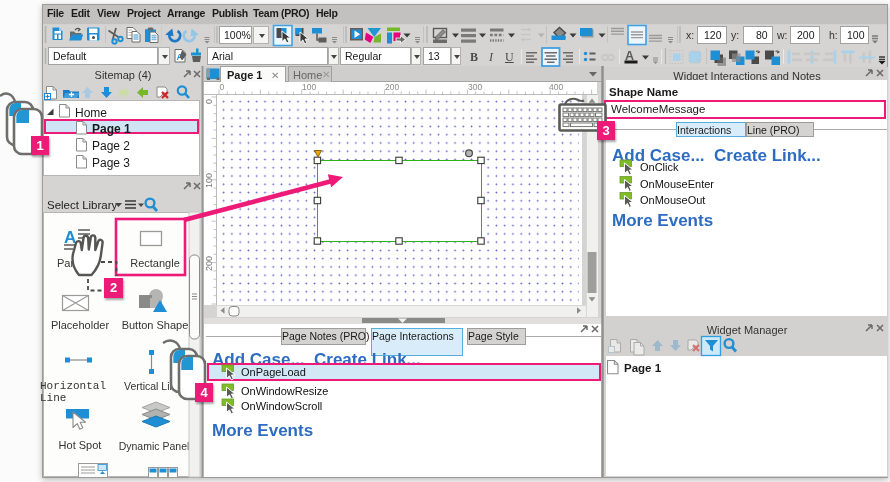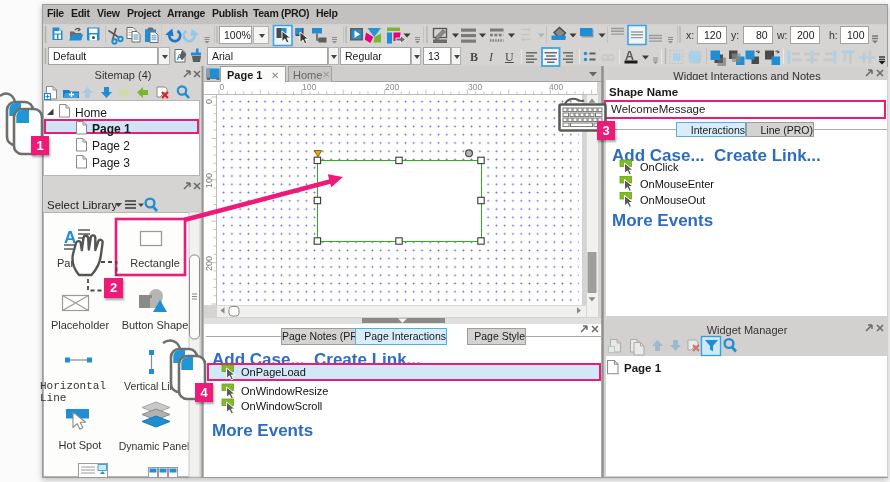--- a/index.html
+++ b/index.html
@@ -3,21 +3,21 @@
 <style>
 *{margin:0;padding:0;box-sizing:border-box;font-family:"Liberation Sans",sans-serif;}
 #stage{position:relative;width:890px;height:482px;background:#fbfbfb;overflow:hidden;font-size:12px;color:#1a1a1a;}
 .abs{position:absolute;}
 .hdr{font-size:11px;color:#333;text-align:center;line-height:12px;}
 .lnk{color:#2d6cc1;font-size:17px;font-weight:bold;}
 .badge{position:absolute;background:#ed1a78;color:#fff;font-weight:bold;font-size:13px;text-align:center;box-shadow:1px 1.5px 2px rgba(0,0,0,.35);}
 .ibox{background:#fff;border:1px solid #a2a2a2;font-size:11.5px;line-height:16px;padding-left:4px;white-space:nowrap;overflow:hidden;}
 .dd{position:absolute;right:2px;top:6px;width:0;height:0;border-left:3.5px solid transparent;border-right:3.5px solid transparent;border-top:4.5px solid #444;}
 .sep{position:absolute;width:1px;background:#aeaeac;border-right:1px solid #e8e8e6;}
-.tab{position:absolute;font-size:10.5px;text-align:right;border:1px solid #9d9d9b;background:#d4d3d1;line-height:15px;white-space:nowrap;}
+.tab{position:absolute;font-size:10.5px;text-align:left;border:1px solid #9d9d9b;background:#d4d3d1;line-height:15px;white-space:nowrap;}
 .tabsel{background:#d9ecf9;border:1.5px solid #55aede;}
 .evtxt{position:absolute;font-size:11px;color:#111;}
 </style></head>
 <body>
 <div id="stage">
 
 <div class="abs" id="win" style="left:42px;top:4px;width:846px;height:474px;background:#d5d4d2;border:1px solid #9b9b99;box-shadow:0 2px 6px rgba(0,0,0,.25);"></div>
 
 <div class="abs" style="left:43px;top:5px;width:844px;height:20px;background:#c2c1bf;border-bottom:1px solid #d2d1d0;"></div>
 <div class="abs" style="left:0;top:7px;width:890px;height:16px;font-size:10.5px;color:#1a1a1a;font-weight:bold;letter-spacing:-0.3px;">
@@ -122,21 +122,21 @@
 <div class="abs" id="vsb" style="left:586px;top:95px;width:12px;height:222px;background:#f0f0ef;border-left:1px solid #d8d8d6;"></div>
 <div class="abs" id="hsb" style="left:217px;top:305px;width:369px;height:12px;background:#f0f0ef;border-top:1px solid #d8d8d6;"></div>
 
 <div class="abs" style="left:204px;top:318px;width:399px;height:6px;background:#e0dfdd;"></div>
 <div class="abs" style="left:362px;top:318px;width:83px;height:5px;background:#8a8a88;"></div>
 
 <div class="abs" style="left:204px;top:324px;width:399px;height:153px;background:#fff;"></div>
 <div class="abs" style="left:206px;top:336px;width:76px;height:1px;background:#aaa;"></div>
     <div class="abs" style="left:526px;top:336px;width:75px;height:1px;background:#aaa;"></div>
     <div class="abs tab" style="left:281px;top:328px;width:85px;height:17px;">Page Notes (PRO)</div>
-<div class="abs tab tabsel" style="left:355px;top:328px;width:92px;height:17px;">Page Interactions</div>
+<div class="abs tab tabsel" style="left:371px;top:328px;width:92px;height:28px;">Page Interactions</div>
 <div class="abs tab" style="left:467px;top:328px;width:59px;height:17px;">Page Style</div>
 <div class="abs lnk" style="left:212px;top:350px;">Add Case...&nbsp;&nbsp;Create Link...</div>
 <div class="abs" style="left:207px;top:363px;width:394px;height:18px;background:#d2e8f7;border:2px solid #ed1a78;"></div>
 <div class="evtxt" style="left:241px;top:366px;">OnPageLoad</div>
 <div class="evtxt" style="left:241px;top:385px;">OnWindowResize</div>
 <div class="evtxt" style="left:241px;top:400px;">OnWindowScroll</div>
 <div class="abs lnk" style="left:212px;top:421px;">More Events</div>
 
 <div class="abs" style="left:604px;top:67px;width:284px;height:410px;background:#d2d1cf;"></div>
 <div class="abs hdr" style="left:606px;top:70px;width:282px;">Widget Interactions and Notes</div>

